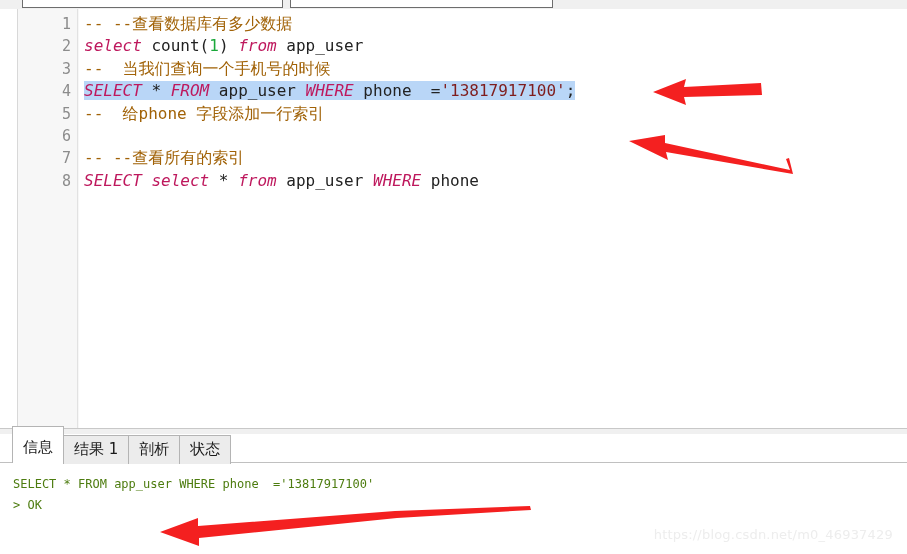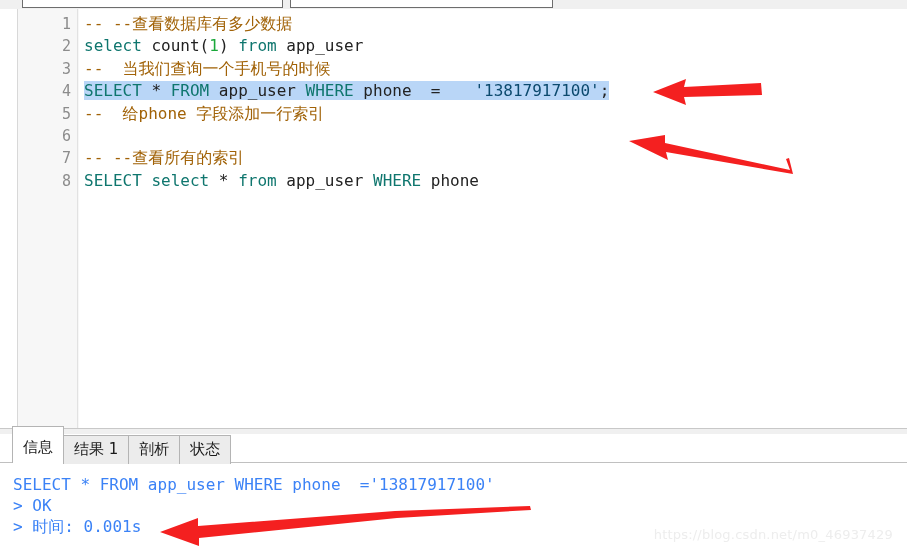--- a/index.html
+++ b/index.html
@@ -84,23 +84,23 @@
   .code {
     position: absolute;
     left: 84px;
     height: 22.4px;
     line-height: 22.4px;
     white-space: pre;
     font-family: "DejaVu Sans Mono", "Liberation Mono", monospace;
     font-size: 16px;
     color: #222222;
   }
-  .kw   { color: #0f766e; }
+  .kw   { color: #be185d; font-style: italic; }
   .num  { color: #1aa83a; }
-  .str  { color: #0c4a6e; margin-left: 34px; }
+  .str  { color: #7f1d1d; }
   .cmt  { color: #a16207; }
   .sel  { background: #b9d6f7; }
 
   
   #bottom-pane {
     position: absolute;
     left: 0; top: 428px;
     width: 907px; height: 126px;
     background: #ffffff;
   }
@@ -148,22 +148,22 @@
     position: absolute;
     left: 0; top: 36px;
     width: 907px;
     height: 90px;
     background: #ffffff;
     padding: 10px 0 0 13px;
     box-sizing: border-box;
   }
   .console-line {
     font-family: "DejaVu Sans Mono", "Liberation Mono", monospace;
-    font-size: 16px;
-    color: #3b82f6;
+    font-size: 12px;
+    color: #4d7c0f;
     line-height: 21px;
     white-space: pre;
   }
 
   
   #annotations {
     position: absolute;
     left: 0; top: 0;
     width: 907px; height: 554px;
     pointer-events: none;
@@ -214,21 +214,20 @@
   <div id="tabbar-underline"></div>
   <div id="tabbar">
       <div class="tab active">信息</div>
       <div class="tab">结果 1</div>
       <div class="tab">剖析</div>
       <div class="tab">状态</div>
     </div>
   <div id="console">
       <div class="console-line">SELECT * FROM app_user WHERE phone  ='13817917100'</div>
       <div class="console-line">&gt; OK</div>
-      <div class="console-line">&gt; 时间: 0.001s</div>
     </div>
 </div>
 
 <svg id="annotations" viewBox="0 0 907 554" width="907" height="554">
 
   <g>
     <polygon class="arrow-fill" points="653,92 686,79 684,87 761,83 762,95 684,97 686,105" fill="#f42020"></polygon>
   </g>
 
   <g>

